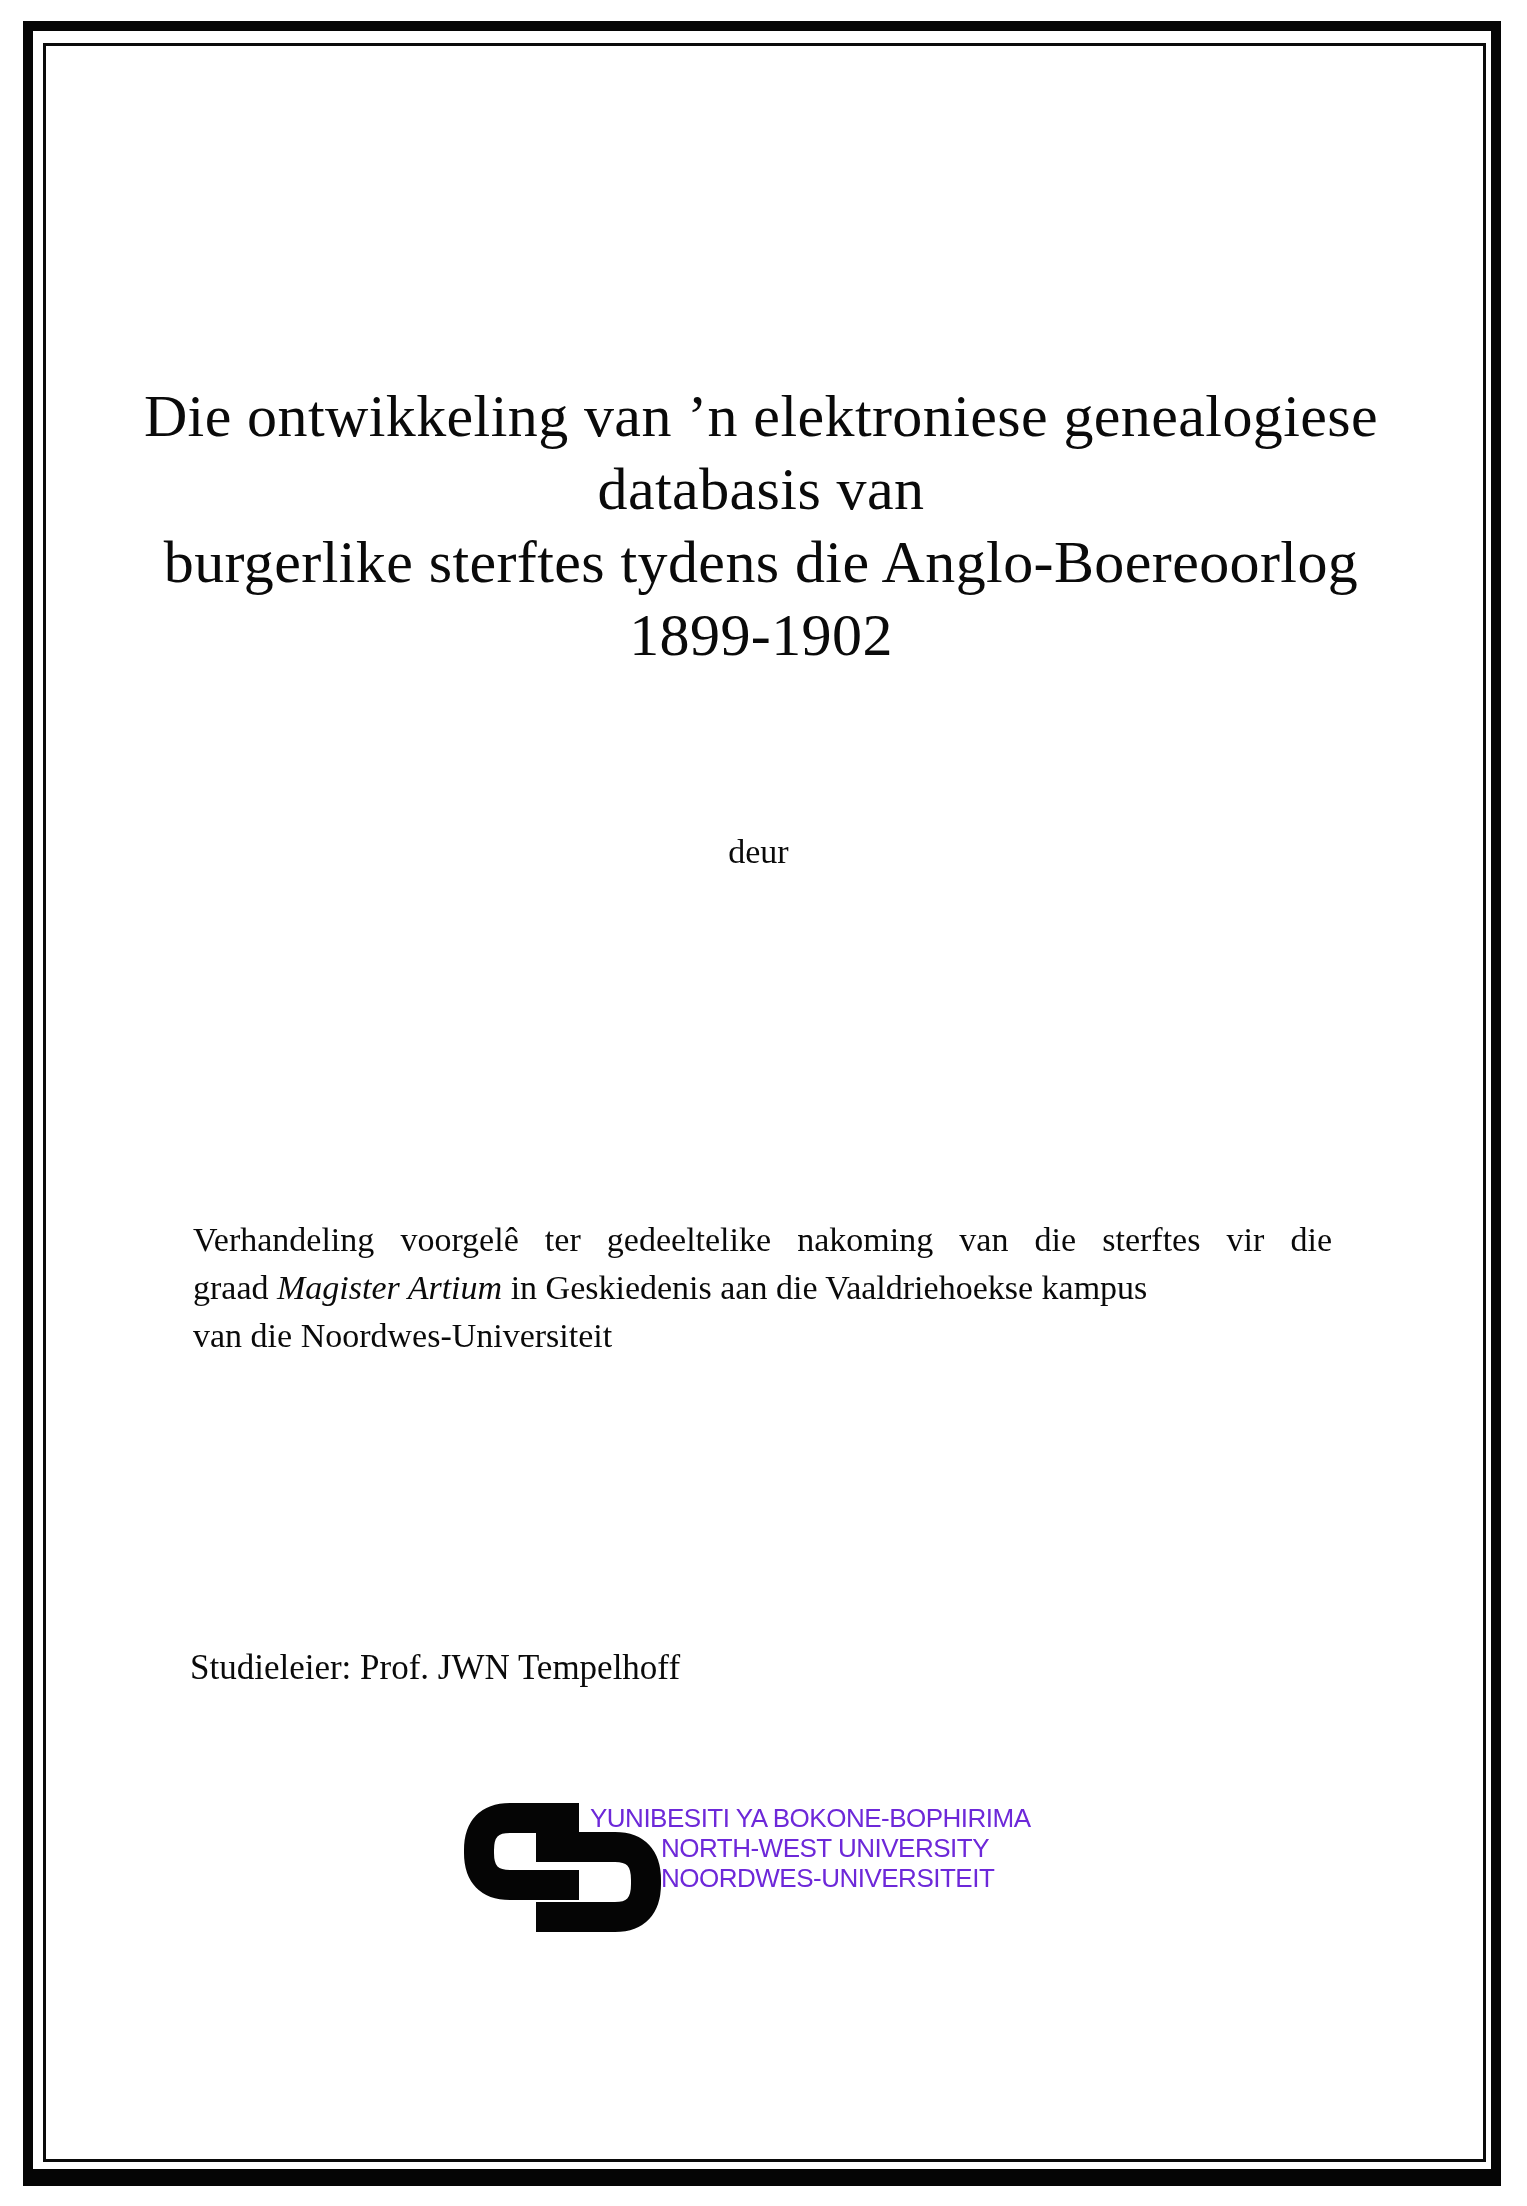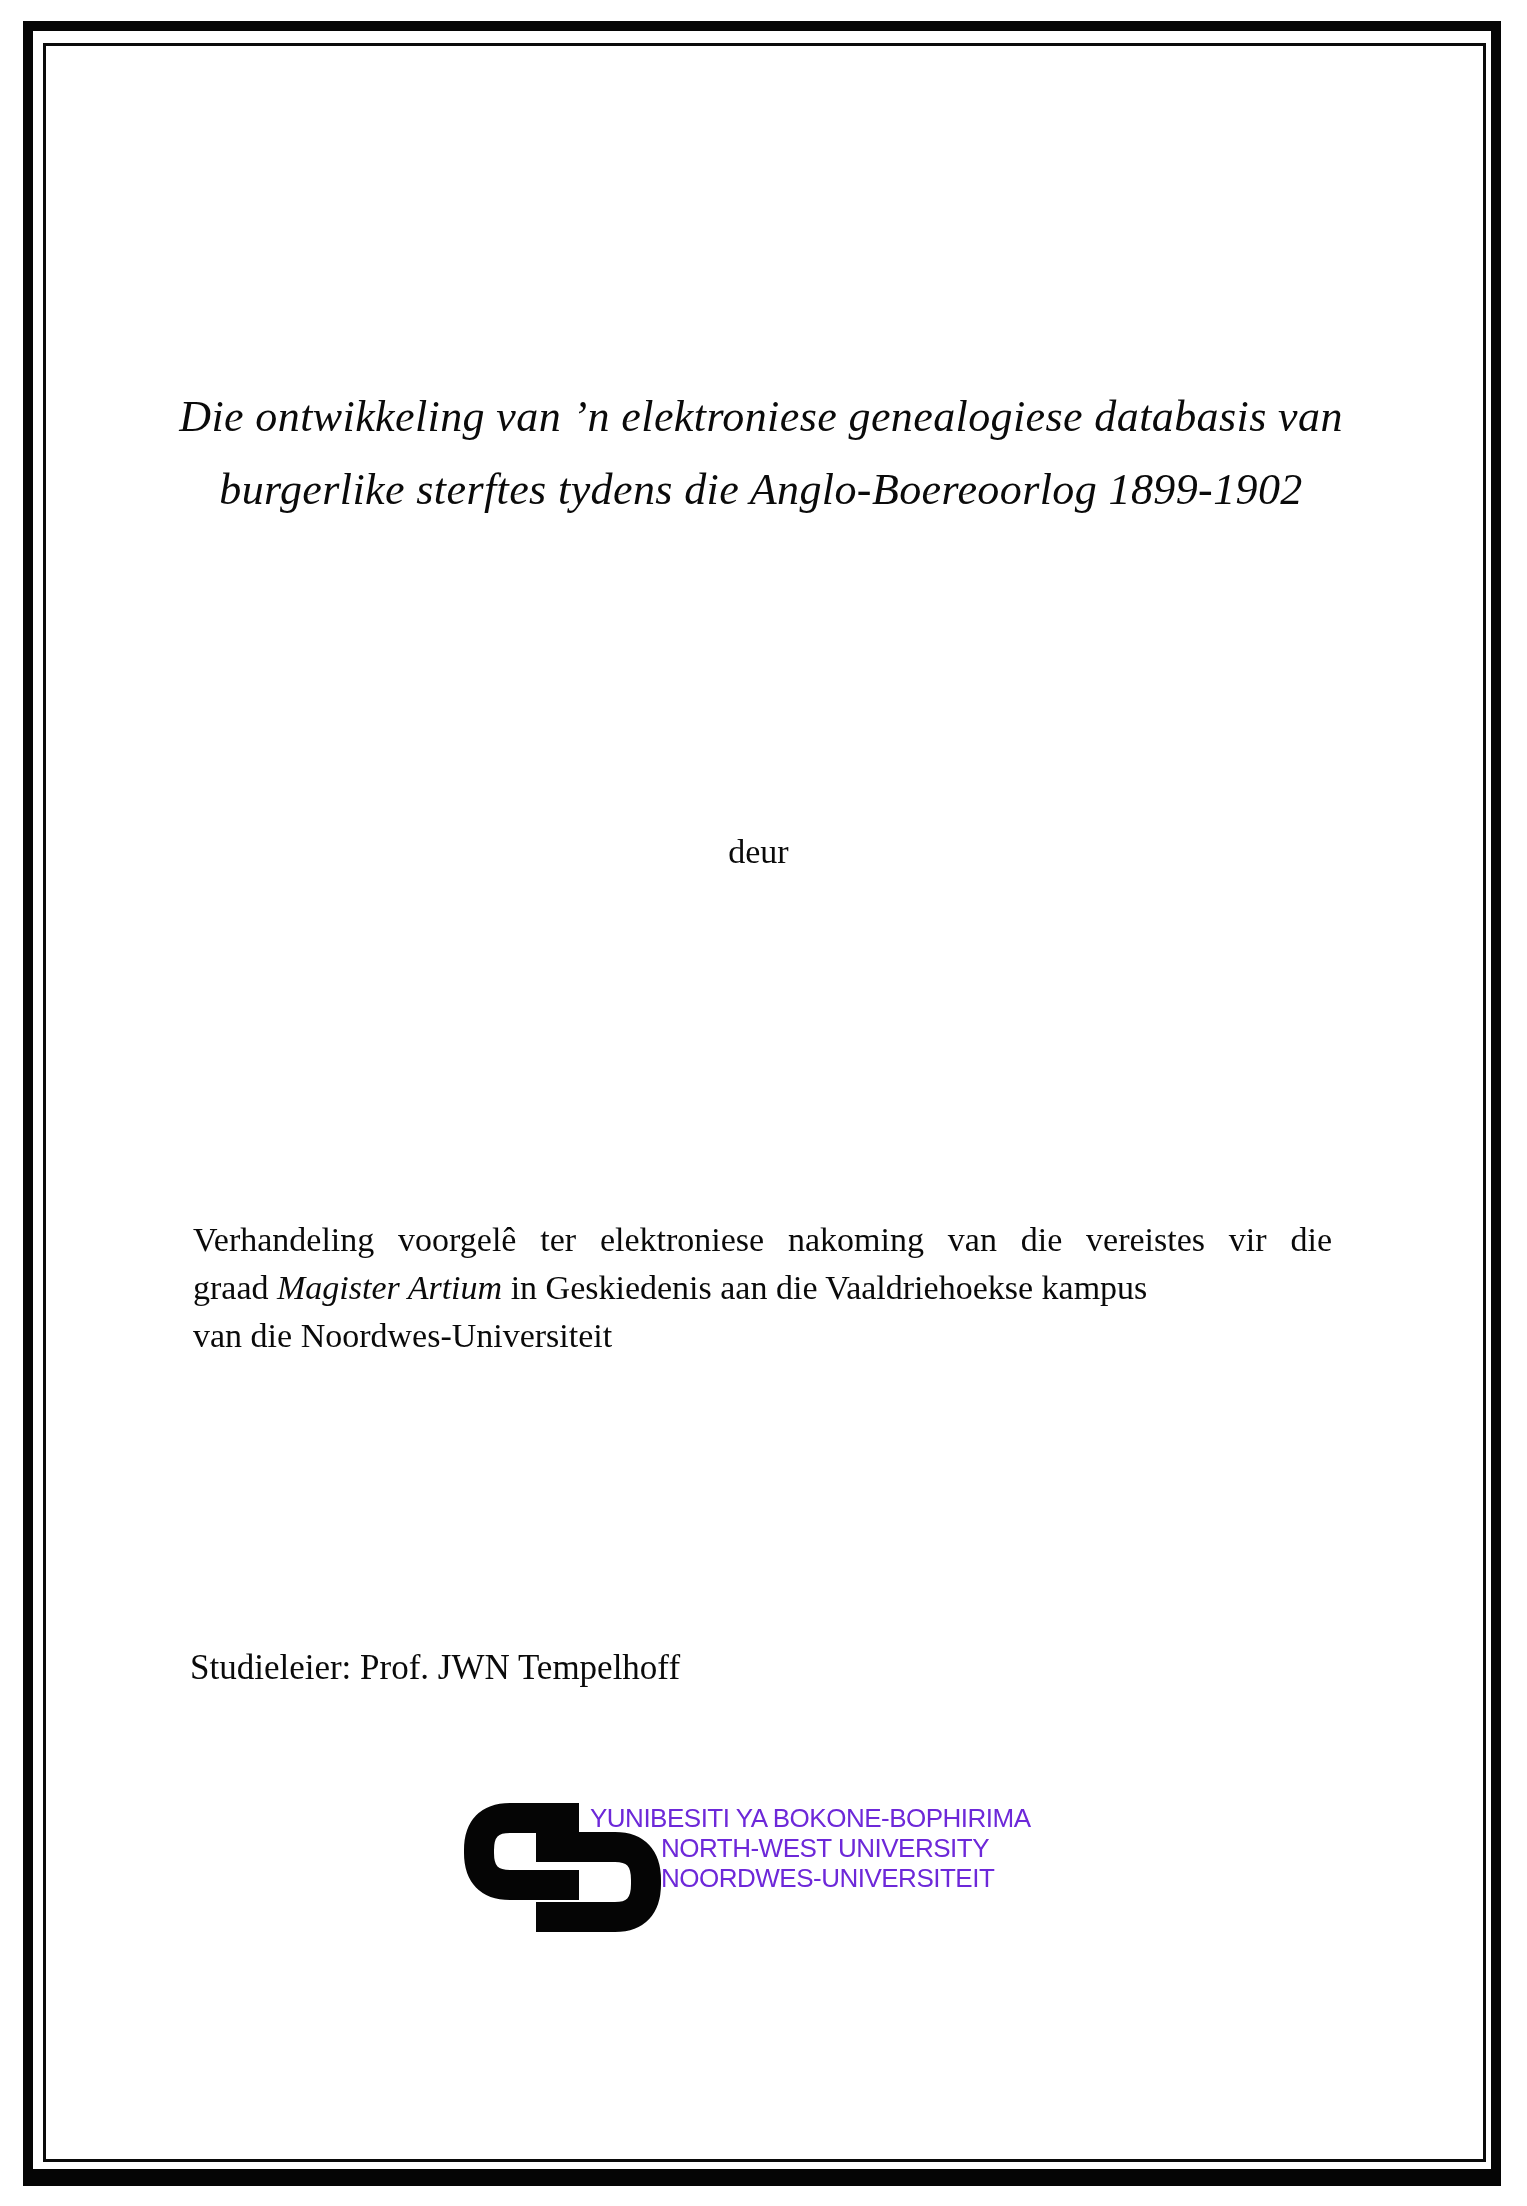--- a/index.html
+++ b/index.html
@@ -28,24 +28,23 @@
   .inner-frame {
     position: absolute;
     top: 43px; left: 43px; right: 41px; bottom: 44px;
     border: 3px solid #0a0a0a;
     pointer-events: none;
   }
   .thesis-title {
     position: absolute;
     top: 380px; left: 120px; right: 125px;
     text-align: center;
-    font-size: 44px;
+    font-size: 60px;
     line-height: 73px;
     letter-spacing: 0.4px;
-    font-style: italic;
   }
   .byline {
     position: absolute;
     top: 799px; left: 0; right: 10px;
     text-align: center;
     font-size: 34px;
     margin-top: 34px;
   }
   .author {
     position: absolute;
@@ -107,21 +106,21 @@
 
   <div class="thesis-title">
     <div>Die ontwikkeling van ’n elektroniese genealogiese databasis van</div>
     <div>burgerlike sterftes tydens die Anglo-Boereoorlog 1899-1902</div>
   </div>
 
   <div class="byline">deur</div>
 
 
   <div class="statement">
-    <div class="just">Verhandeling voorgelê ter elektroniese nakoming van die vereistes vir die</div>
+    <div class="just">Verhandeling voorgelê ter gedeeltelike nakoming van die sterftes vir die</div>
     <div><span>graad </span><span class="it">Magister Artium</span><span> in Geskiedenis aan die Vaaldriehoekse kampus</span></div>
     <div>van die Noordwes-Universiteit</div>
   </div>
 
   <div class="supervisor-block">
     <div>Studieleier: Prof. JWN Tempelhoff</div>
   </div>
 
   <div class="logo">
     <svg class="logo-mark" viewBox="0 0 202 132" xmlns="http://www.w3.org/2000/svg" aria-hidden="true">

